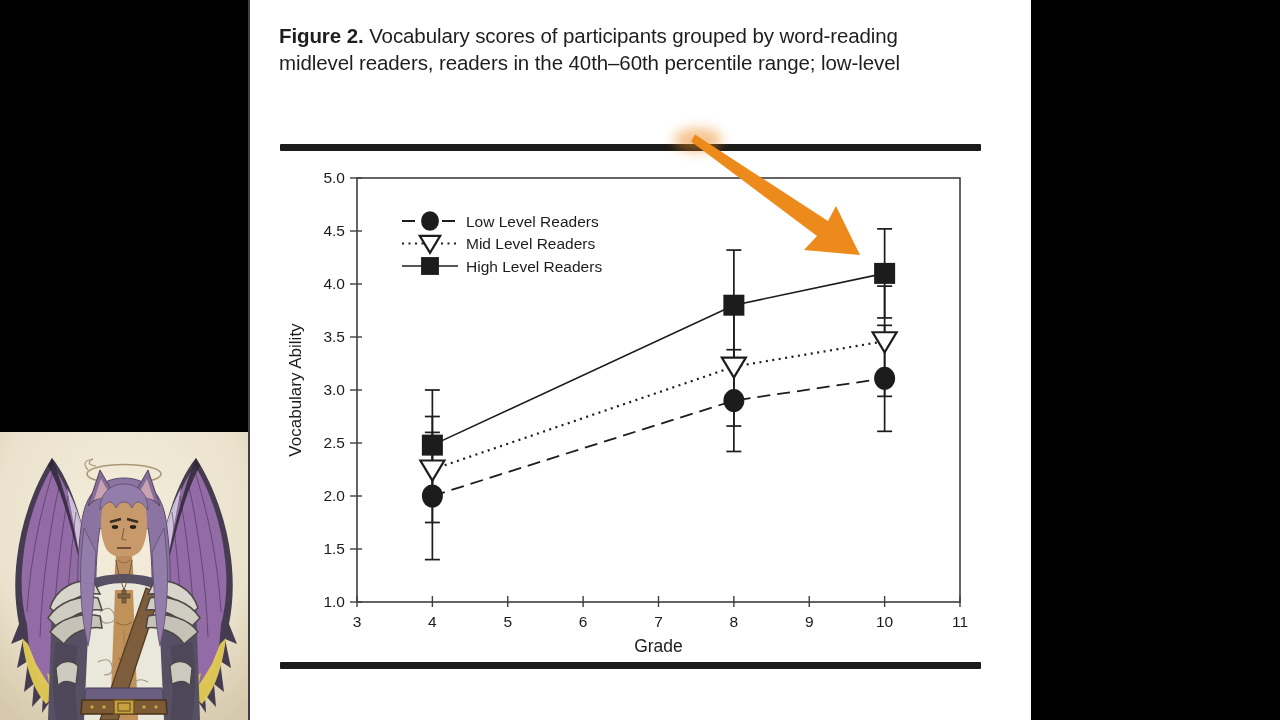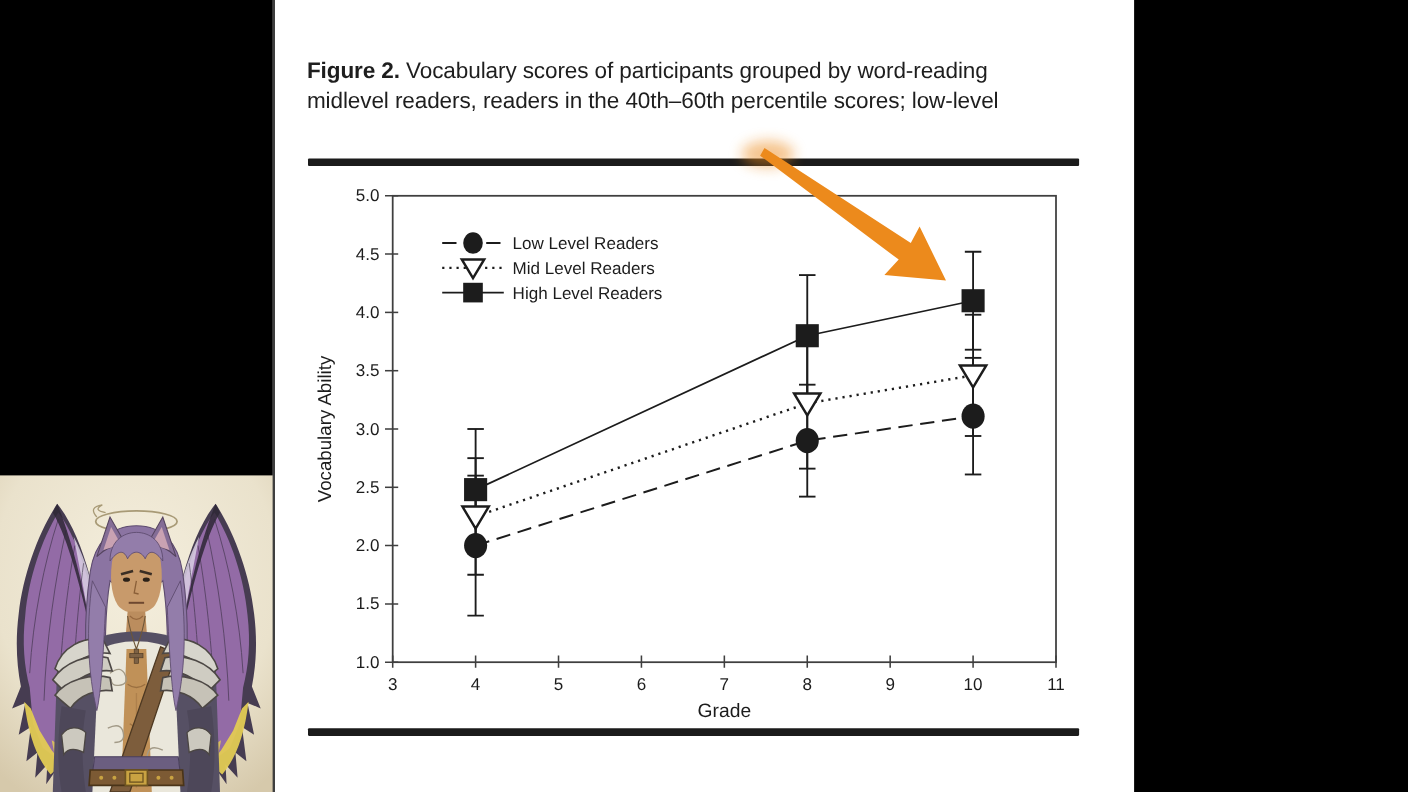--- a/index.html
+++ b/index.html
@@ -7,39 +7,39 @@
     width:1280px;height:720px;position:relative;overflow:hidden;
     background:#000;font-family:"Liberation Sans",sans-serif;
   }
   .panel{
     position:absolute;left:248px;top:0;width:783px;height:720px;
     background:#ffffff;border-left:2px solid #3f3f3f;box-sizing:border-box;
   }
   .caption{
     position:absolute;left:29px;top:23px;
     font-size:20.5px;line-height:26.5px;color:#1e1e1e;
-    white-space:nowrap;letter-spacing:-0.1px;margin-top:29px;
+    white-space:nowrap;letter-spacing:-0.1px;
   }
   .caption b{font-weight:bold;}
   .rule{position:absolute;left:30px;width:701px;height:7px;background:#1b1b1b;border-radius:1px;}
   .rule.top{top:144px;}
   .rule.bottom{top:662px;}
   #chart{position:absolute;left:30px;top:158px;}
   #avatar{position:absolute;left:0;top:432px;}
   #arrow{position:absolute;left:0;top:0;pointer-events:none;}
   svg text{font-family:"Liberation Sans",sans-serif;}
 </style>
 </head>
 <body>
 
 <div class="panel">
 
   <div class="caption">
     <div><b>Figure 2.</b> <span>Vocabulary scores of participants grouped by word-reading</span></div>
-    <div>midlevel readers, readers in the 40th–60th percentile scores; low-level</div>
+    <div>midlevel readers, readers in the 40th–60th percentile range; low-level</div>
   </div>
 
   <div class="rule top"></div>
 
   <svg id="chart" width="710" height="500" viewBox="280 158 710 500" xmlns="http://www.w3.org/2000/svg">
       <rect x="357" y="178" width="603" height="424" fill="none" stroke="#3f3f3f" stroke-width="1.6"></rect>
       <line x1="357" y1="596" x2="357" y2="607" stroke="#3f3f3f" stroke-width="1.4"></line>
       <text x="357" y="627" font-size="15.5" fill="#1c1c1c" text-anchor="middle">3</text>
       <line x1="432.375" y1="596" x2="432.375" y2="607" stroke="#3f3f3f" stroke-width="1.4"></line>
       <text x="432.375" y="627" font-size="15.5" fill="#1c1c1c" text-anchor="middle">4</text>

